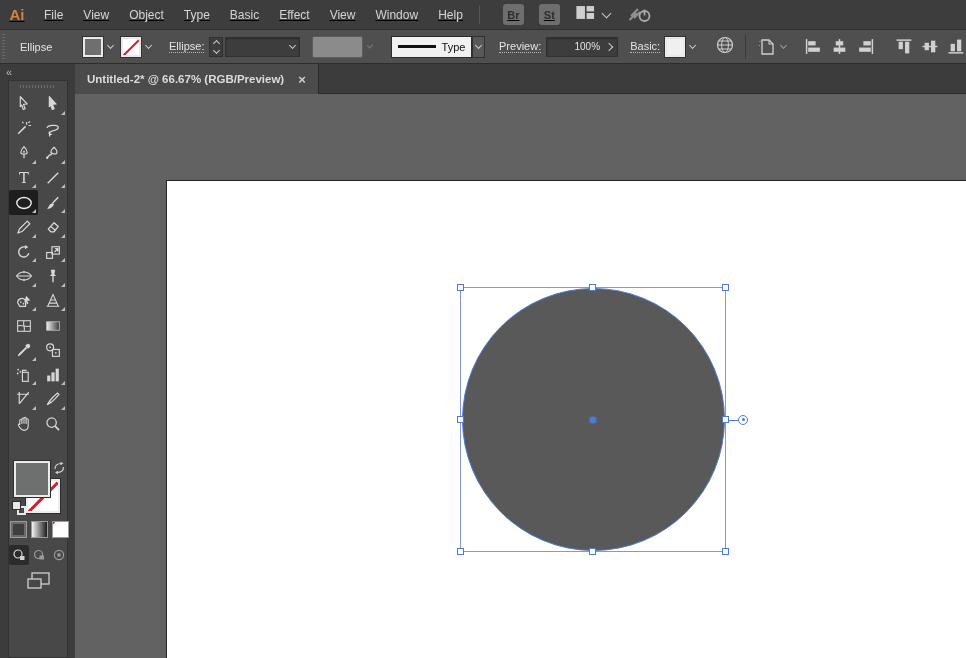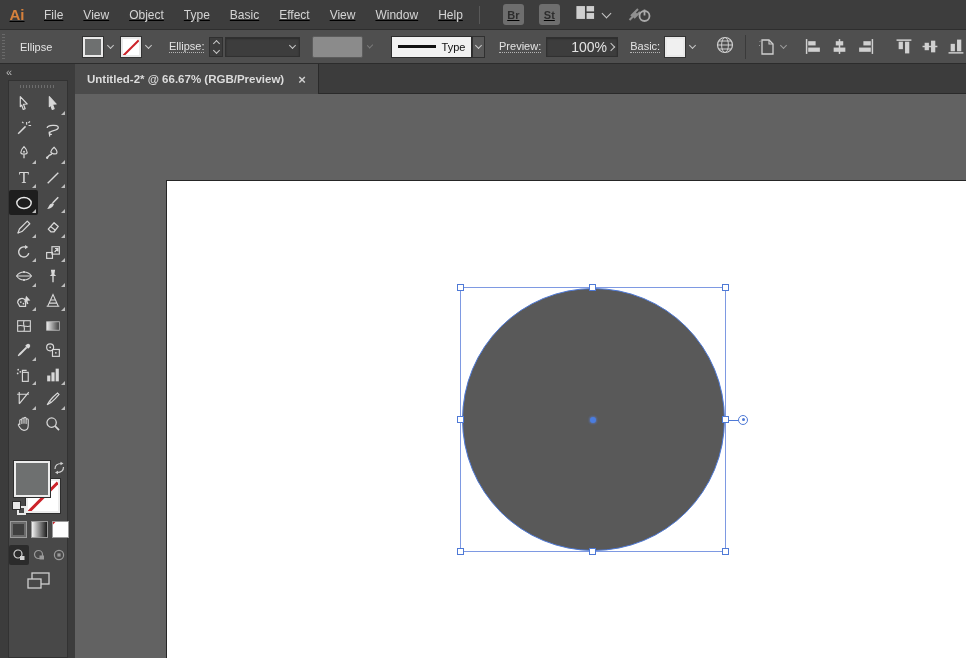--- a/index.html
+++ b/index.html
@@ -41,21 +41,21 @@
              flex-direction:column; align-items:center; justify-content:center; gap:2px; }
   .chev-up { width:5px; height:5px; border-left:1.5px solid #c9c9c9; border-top:1.5px solid #c9c9c9; transform:rotate(45deg); }
   .chev-dn { width:5px; height:5px; border-right:1.5px solid #c9c9c9; border-bottom:1.5px solid #c9c9c9; transform:rotate(45deg); }
   .brush-dd { width:62px; height:22px; background:#8b8b8b; border:1px solid #5c5c5c; border-radius:2px; margin-left:12px; }
   .profile-dd { width:84px; height:22px; background:#f1f1f1; border:1px solid #2c2c2c; margin-left:18px;
                 display:flex; align-items:center; padding:0 6px; gap:6px; }
   .profile-line { flex:0 0 38px; height:3px; background:#111; }
   .profile-name { color:#111; font-size:11px; }
   .dd-btn { width:15px; height:22px; background:#585858; border:1px solid #303030; display:flex;
             align-items:center; justify-content:center; }
-  .opacity-field { width:62px; margin-left:6px; padding-left:24px; color:#e3e3e3; font-size:14px; }
+  .opacity-field { width:62px; margin-left:6px; padding-left:24px; color:#e3e3e3; font-size:10px; }
   .fwd-btn { width:14px; height:20px; display:flex; align-items:center; justify-content:center; }
   .chev-r { width:6px; height:6px; border-right:1.5px solid #c9c9c9; border-top:1.5px solid #c9c9c9; transform:rotate(45deg); }
   .cb-sep { width:1px; height:24px; background:#3a3a3a; margin:0 10px; }
   .align-icons { display:flex; align-items:center; gap:7px; }
   .align-icons svg { display:block; }
 
   
   .tabbar { position:absolute; left:75px; top:64px; width:891px; height:30px; background:#3c3c3c;
             border-bottom:1px solid #2a2a2a; display:flex; }
   .doc-tab { height:30px; background:#4b4b4b; border-right:1px solid #2a2a2a; display:flex;

